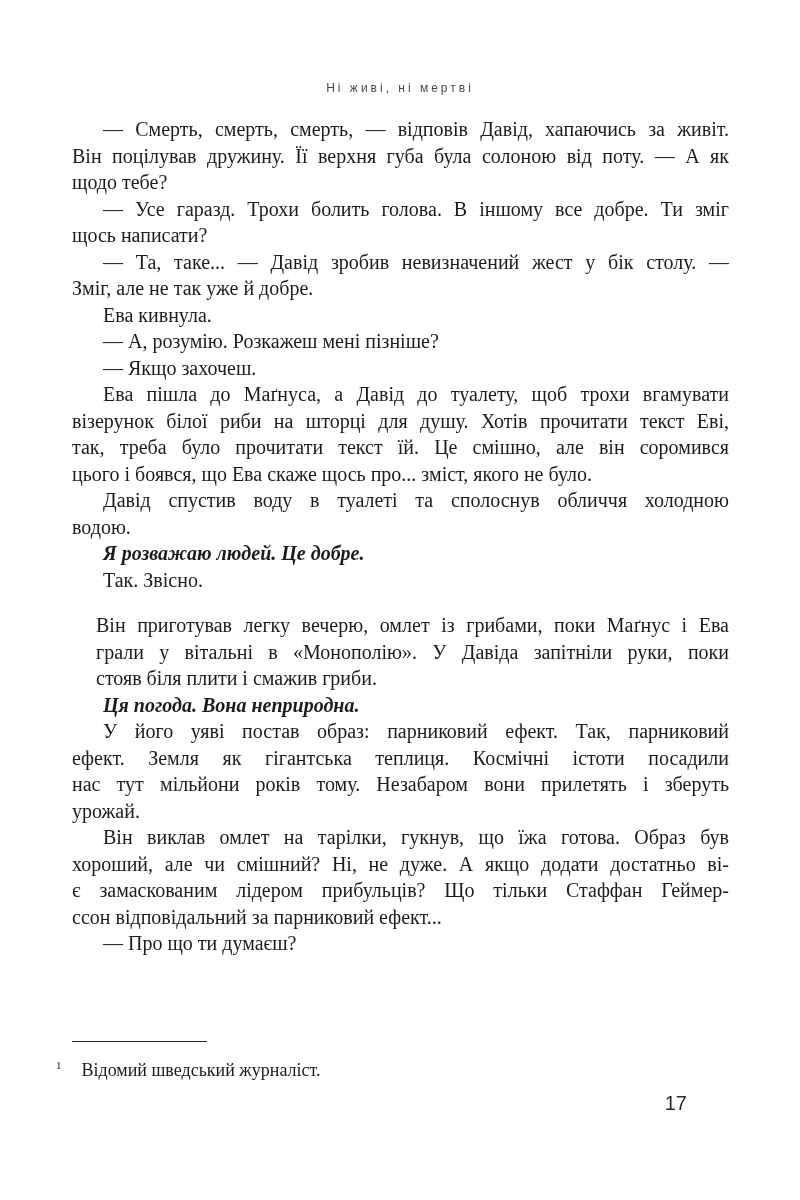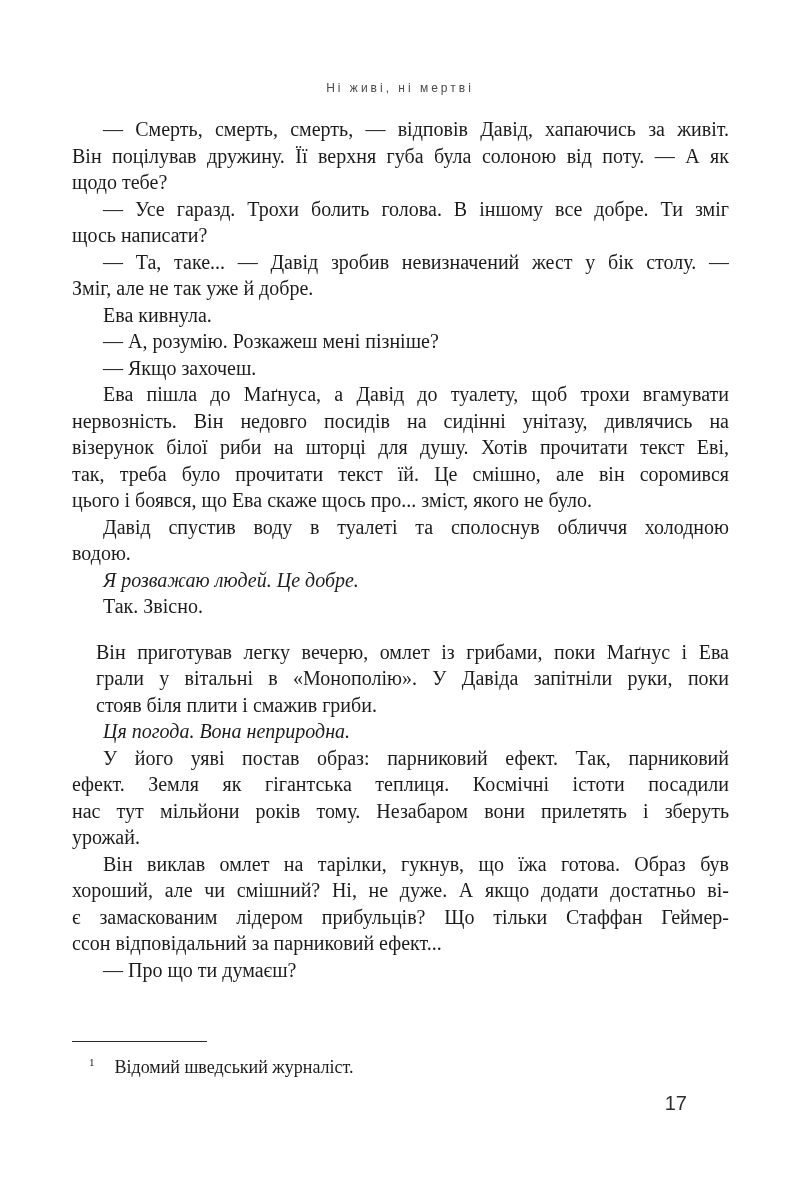--- a/index.html
+++ b/index.html
@@ -25,45 +25,45 @@
     color: #4a4a4a;
   }
   .text-block {
     position: absolute;
     left: 72px;
     top: 116px;
     width: 657px;
     font-size: 20px;
   }
   .para { margin: 0; }
-  .para.italic { font-style: italic; }
+  .para.italic { font-style: italic; font-weight: bold; }
   .para.gap { margin-top: 19px; margin-left: 24px; }
   .line {
     line-height: 26.5px;
     height: 26.5px;
     overflow: hidden;
     text-align: left;
   }
   .line.first { text-indent: 31px; }
   .line.just { text-align: justify; text-align-last: justify; }
   .line.just::after { content: ""; display: inline-block; width: 100%; height: 0; }
   .footnote-rule {
     position: absolute;
     left: 72px;
     top: 1041px;
     width: 135px;
     border-top: 1.5px solid #2a2a2a;
   }
   .footnote {
     position: absolute;
-    left: 89px;
+    left: 56px;
     top: 1052px;
     width: 657px;
     font-size: 18px;
-    line-height: 20px;
+    line-height: 27px;
     color: #1c1c1c;
   }
   .footnote .marker {
     font-size: 11px;
     vertical-align: 7px;
     padding-right: 20px;
   }
   .page-number {
     position: absolute;
     top: 1092px;
@@ -99,21 +99,20 @@
         <div class="line first last">Ева кивнула.</div>
       </div>
       <div class="para">
         <div class="line first last">— А, розумію. Розкажеш мені пізніше?</div>
       </div>
       <div class="para">
         <div class="line first last">— Якщо захочеш.</div>
       </div>
       <div class="para">
         <div class="line first just">Ева пішла до Маґнуса, а Давід до туалету, щоб трохи вгамувати</div>
-        <div class="line just">нервозність. Він недовго посидів на сидінні унітазу, дивлячись на</div>
         <div class="line just">візерунок білої риби на шторці для душу. Хотів прочитати текст Еві,</div>
         <div class="line just">так, треба було прочитати текст їй. Це смішно, але він соромився</div>
         <div class="line last">цього і боявся, що Ева скаже щось про... зміст, якого не було.</div>
       </div>
       <div class="para">
         <div class="line first just">Давід спустив воду в туалеті та сполоснув обличчя холодною</div>
         <div class="line last">водою.</div>
       </div>
       <div class="para italic">
         <div class="line first last">Я розважаю людей. Це добре.</div>

